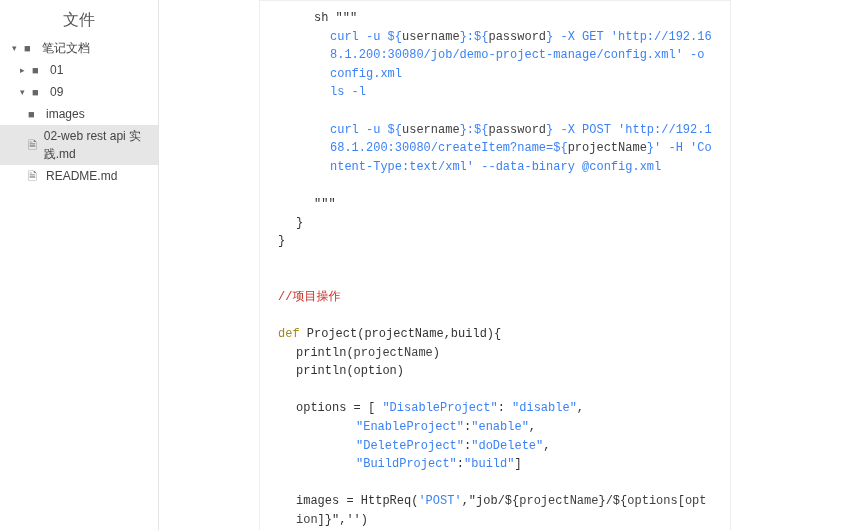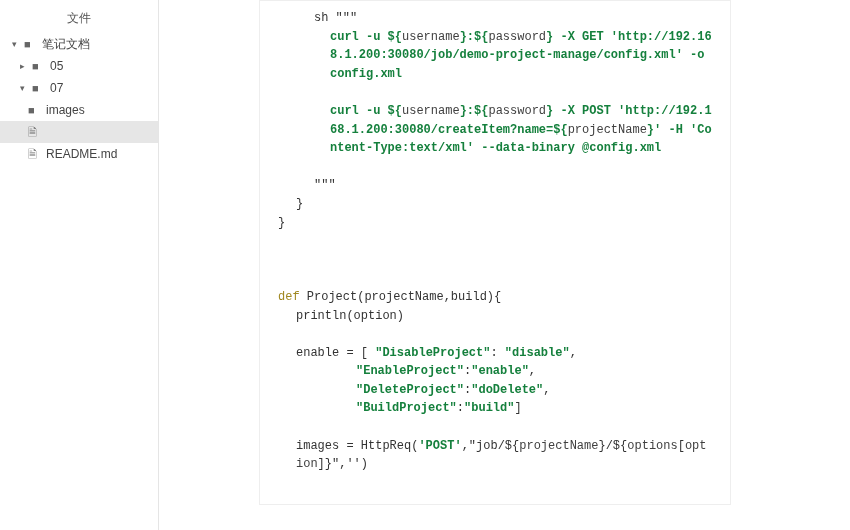--- a/index.html
+++ b/index.html
@@ -14,21 +14,21 @@
       display: flex;
     }
     .sidebar {
       width: 159px;
       border-right: 1px solid #e5e5e5;
       background: #fff;
       padding-top: 6px;
     }
     .sidebar-title {
       text-align: center;
-      font-size: 12px;
+      font-size: 16px;
       color: #555;
       padding: 4px 0 6px 0;
     }
     .tree { }
     .tree-item {
       display: flex;
       align-items: center;
       padding: 2px 6px 2px 8px;
       font-size: 12px;
       color: #444;
@@ -61,77 +61,81 @@
       font-family: "Courier New", Consolas, monospace;
       font-size: 12px;
       line-height: 1.55;
       padding: 8px 18px 12px 18px;
       position: relative;
       width: 472px;
       border: 1px solid #eee;
       color: #333;
     }
     .kw { color: #a08820; font-family: Liberation Mono, monospace; }
-    .str { color: #15803d; font-weight: bold; }
+    .str { color: #3b82f6; }
     .var { color: #404040; }
     .cmt { color: #999; }
     .sh-cmd { display: block; white-space: pre-wrap; word-break: break-all; }
   </style>
 </head>
 <body>
 
 <div class="sidebar">
   <div class="sidebar-title">文件</div>
   <div class="tree">
     <div class="tree-item level-1">
       <span class="chevron">▾</span>
       <span class="folder-icon">■</span>
       <span>笔记文档</span>
     </div>
     <div class="tree-item level-2">
       <span class="chevron">▸</span>
       <span class="folder-icon">■</span>
-      <span>05</span>
+      <span>01</span>
     </div>
     <div class="tree-item level-2">
       <span class="chevron">▾</span>
       <span class="folder-icon">■</span>
-      <span>07</span>
+      <span>09</span>
     </div>
     <div class="tree-item level-3">
       <span class="folder-icon">■</span>
       <span>images</span>
     </div>
     <div class="tree-item level-3 selected">
       <span class="file-icon">🗎</span>
+      <span>02-web rest api 实践.md</span>
     </div>
     <div class="tree-item level-3">
       <span class="file-icon">🗎</span>
       <span>README.md</span>
     </div>
   </div>
 </div>
 
 <div class="main">
   <div class="code-block">
     <div class="sh-cmd" style="padding-left:36px;"><span>sh """</span></div>
     <div class="sh-cmd" style="padding-left:52px;"><span class="str">curl -u ${</span><span class="var">username</span><span class="str">}:${</span><span class="var">password</span><span class="str">} -X GET 'http://192.168.1.200:30080/job/demo-project-manage/config.xml' -o config.xml</span></div>
+    <div class="sh-cmd" style="padding-left:52px;"><span class="str">ls -l</span></div>
     <div class="sh-cmd" style="padding-left:52px;">&nbsp;</div>
     <div class="sh-cmd" style="padding-left:52px;"><span class="str">curl -u ${</span><span class="var">username</span><span class="str">}:${</span><span class="var">password</span><span class="str">} -X POST 'http://192.168.1.200:30080/createItem?name=${</span><span class="var">projectName</span><span class="str">}' -H 'Content-Type:text/xml' --data-binary @config.xml</span></div>
     <div class="sh-cmd" style="padding-left:36px;">&nbsp;</div>
     <div class="sh-cmd" style="padding-left:36px;"><span>"""</span></div>
     <div class="sh-cmd" style="padding-left:18px;"><span>}</span></div>
     <div class="sh-cmd"><span>}</span></div>
     <div class="sh-cmd">&nbsp;</div>
     <div class="sh-cmd">&nbsp;</div>
+    <div class="sh-cmd"><span class="cmt" style="color:#c8302a;">//项目操作</span></div>
     <div class="sh-cmd">&nbsp;</div>
     <div class="sh-cmd"><span class="kw">def</span><span> Project(projectName,build){</span></div>
+    <div class="sh-cmd" style="padding-left:18px;"><span>println(</span><span class="var">projectName</span><span>)</span></div>
     <div class="sh-cmd" style="padding-left:18px;"><span>println(option)</span></div>
     <div class="sh-cmd">&nbsp;</div>
-    <div class="sh-cmd" style="padding-left:18px;"><span>enable = [ </span><span class="str">"DisableProject"</span>: <span class="str">"disable"</span>,</div>
+    <div class="sh-cmd" style="padding-left:18px;"><span>options = [ </span><span class="str">"DisableProject"</span>: <span class="str">"disable"</span>,</div>
     <div class="sh-cmd" style="padding-left:78px;"><span class="str">"EnableProject"</span>:<span class="str">"enable"</span>,</div>
     <div class="sh-cmd" style="padding-left:78px;"><span class="str">"DeleteProject"</span>:<span class="str">"doDelete"</span>,</div>
     <div class="sh-cmd" style="padding-left:78px;"><span class="str">"BuildProject"</span>:<span class="str">"build"</span><span>]</span></div>
     <div class="sh-cmd">&nbsp;</div>
     <div class="sh-cmd" style="padding-left:18px;"><span>images = HttpReq(</span><span class="str">'POST'</span><span>,"job/${</span><span class="var">projectName</span><span>}/${</span><span class="var">options</span><span>[</span><span class="var">option</span><span>]}",'')</span></div>
     <div class="sh-cmd">&nbsp;</div>
 
   </div>
 
 </div>

